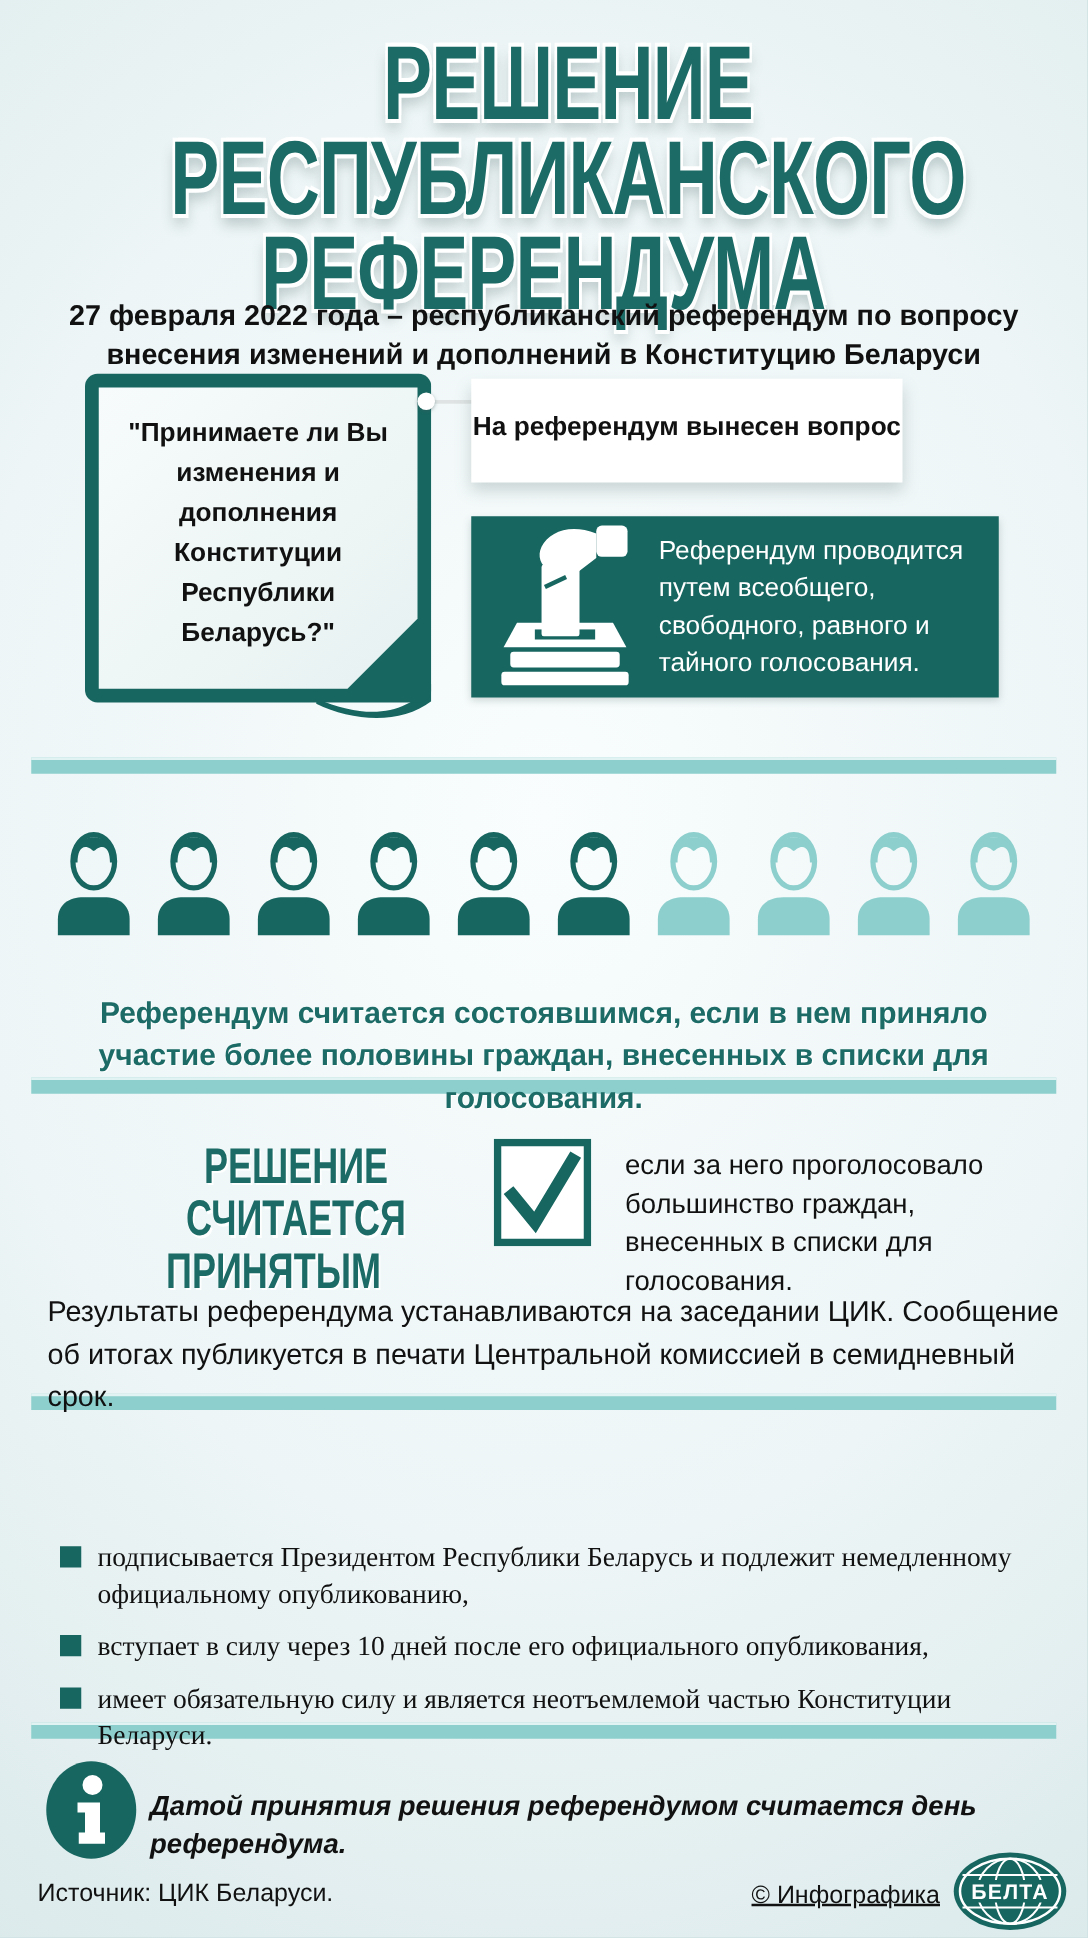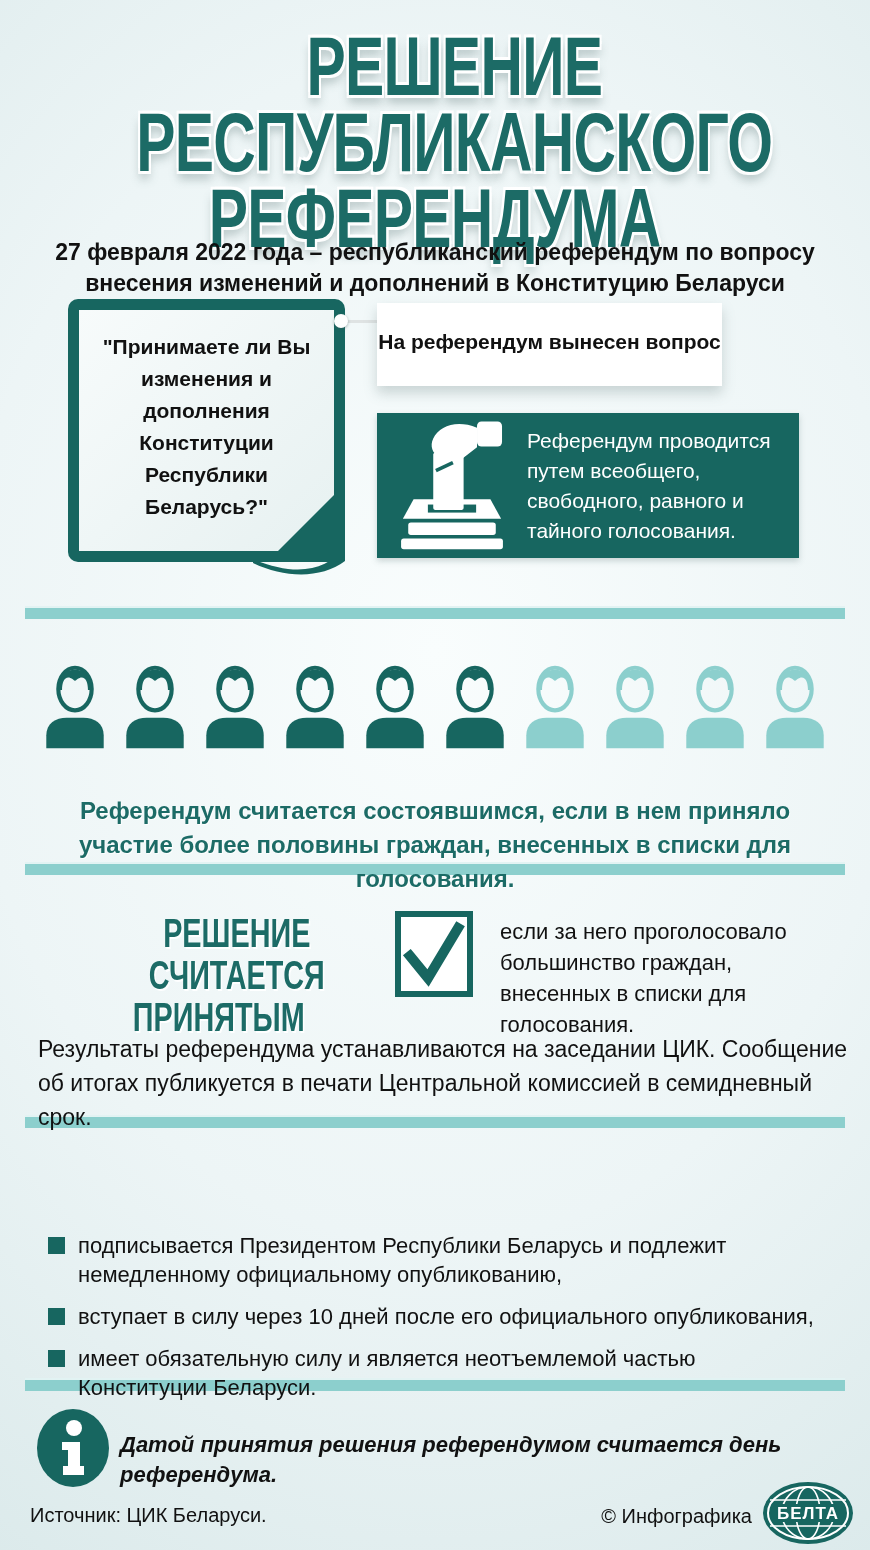--- a/index.html
+++ b/index.html
@@ -84,32 +84,32 @@
     left:38px;top:1032px;width:810px;font-weight:400;
     font-size:23px;line-height:34px;color:var(--ink);
   }
 
   
   .adopted-heading{
     left:0;top:1158px;width:870px;text-align:center;
     font-weight:700;font-size:48px;line-height:50px;color:var(--teal-text);
     text-shadow:2px 2px 0 rgba(255,255,255,.9),0 5px 8px rgba(110,135,135,.4);
   }
-  .bullets{left:48px;top:1231px;width:780px;display:flex;flex-direction:column;gap:13px;}
+  .bullets{left:48px;top:1231px;width:780px;display:flex;flex-direction:column;gap:13px;font-family:Liberation Serif, serif;}
   .bullet-item{display:flex;gap:13px;font-size:22px;line-height:29px;color:var(--ink);}
   .bullet-sq{flex:0 0 17px;width:17px;height:17px;margin-top:6px;background:var(--teal);}
 
   
   .info-icon{left:36px;top:1408px;}
   .info-text{
     left:120px;top:1430px;width:700px;font-style:italic;font-weight:700;
     font-size:22px;line-height:30px;color:var(--ink);
   }
   .source{left:30px;top:1504px;font-size:20px;color:var(--ink);}
-  .credit{right:118px;top:1505px;font-size:20px;color:var(--ink);}
+  .credit{right:118px;top:1505px;font-size:20px;color:var(--ink);text-decoration:underline;}
   .logo{right:14px;top:1479px;}
 </style>
 </head>
 <body>
 
 <div class="page">
 
   <div class="abs title">
     <span class="cond">РЕШЕНИЕ РЕСПУБЛИКАНСКОГО</span><br>
     <span class="cond">РЕФЕРЕНДУМА</span>

